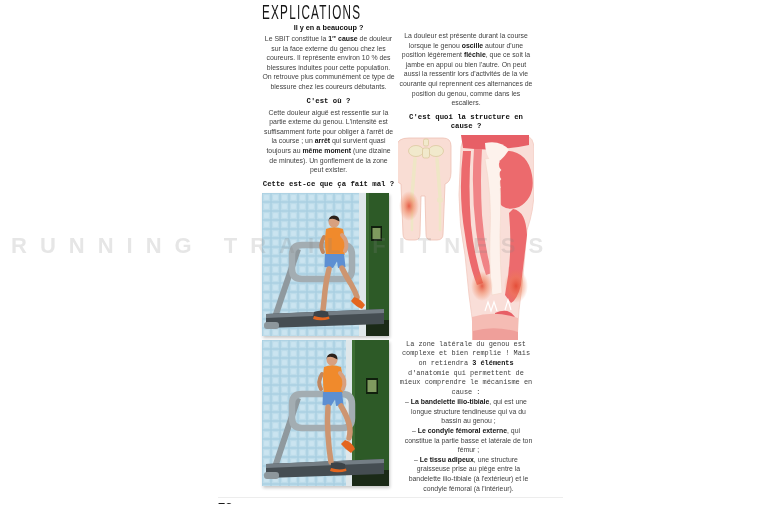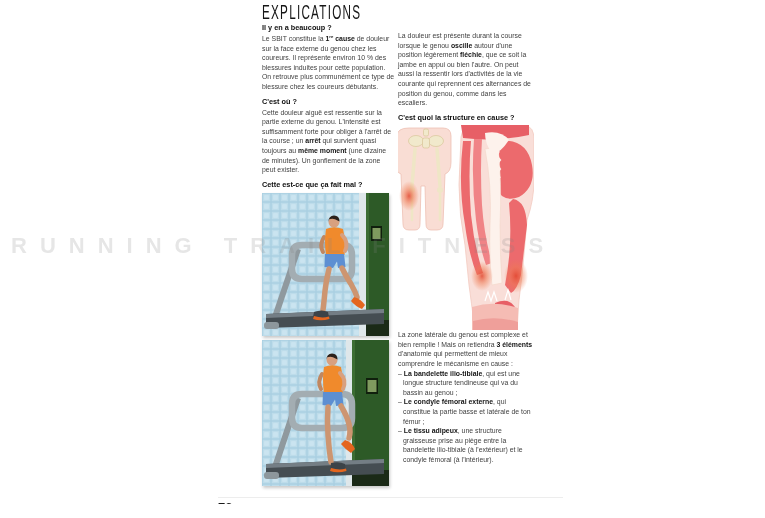--- a/index.html
+++ b/index.html
@@ -5,25 +5,25 @@
   html,body { margin:0; padding:0; background:#fff; }
   .page {
     position:relative; width:765px; height:504px; background:#ffffff;
     font-family:"Liberation Sans", sans-serif; overflow:hidden;
   }
   .title {
     position:absolute; left:262px; top:1px; margin:0;
     font-size:15px; font-weight:500; letter-spacing:1.6px; color:#161616;
     transform:scale(0.78,1.30); transform-origin:0 0; white-space:nowrap;
   }
-  .col { position:absolute; font-size:6.9px; line-height:1.39; color:#3e3e3e; }
+  .col { position:absolute; font-size:6.9px; line-height:1.39; color:#3e3e3e;text-align:center; }
   .col-left  { left:262px; top:23px; width:133px; }
   .col-right { left:398px; top:31px; width:136px; }
   .q { font-size:7.3px; font-weight:700; color:#0f0f0f; margin:0 0 1.5px 0; line-height:1.3; }
-  .mt { margin-top:5px; }
+  .mt { margin-top:5px;font-family:Liberation Mono, monospace; }
   p.body { margin:0; }
   .b, b { font-weight:700; color:#141414; }
   sup { font-size:0.62em; line-height:0; }
   .li { padding-left:5px; text-indent:-5px; margin:0; }
   .photo { display:block; margin-top:4px; box-shadow:1px 2px 3px rgba(0,0,0,0.22); }
   .anatomy { display:block; margin-top:3px; }
   .watermark {
     position:absolute; left:0; top:233px; width:100%; text-align:left;
     font-size:22px; font-weight:700; letter-spacing:13px; white-space:nowrap;
     color:rgba(130,130,130,0.20); z-index:40; pointer-events:none;margin-left:11px;

